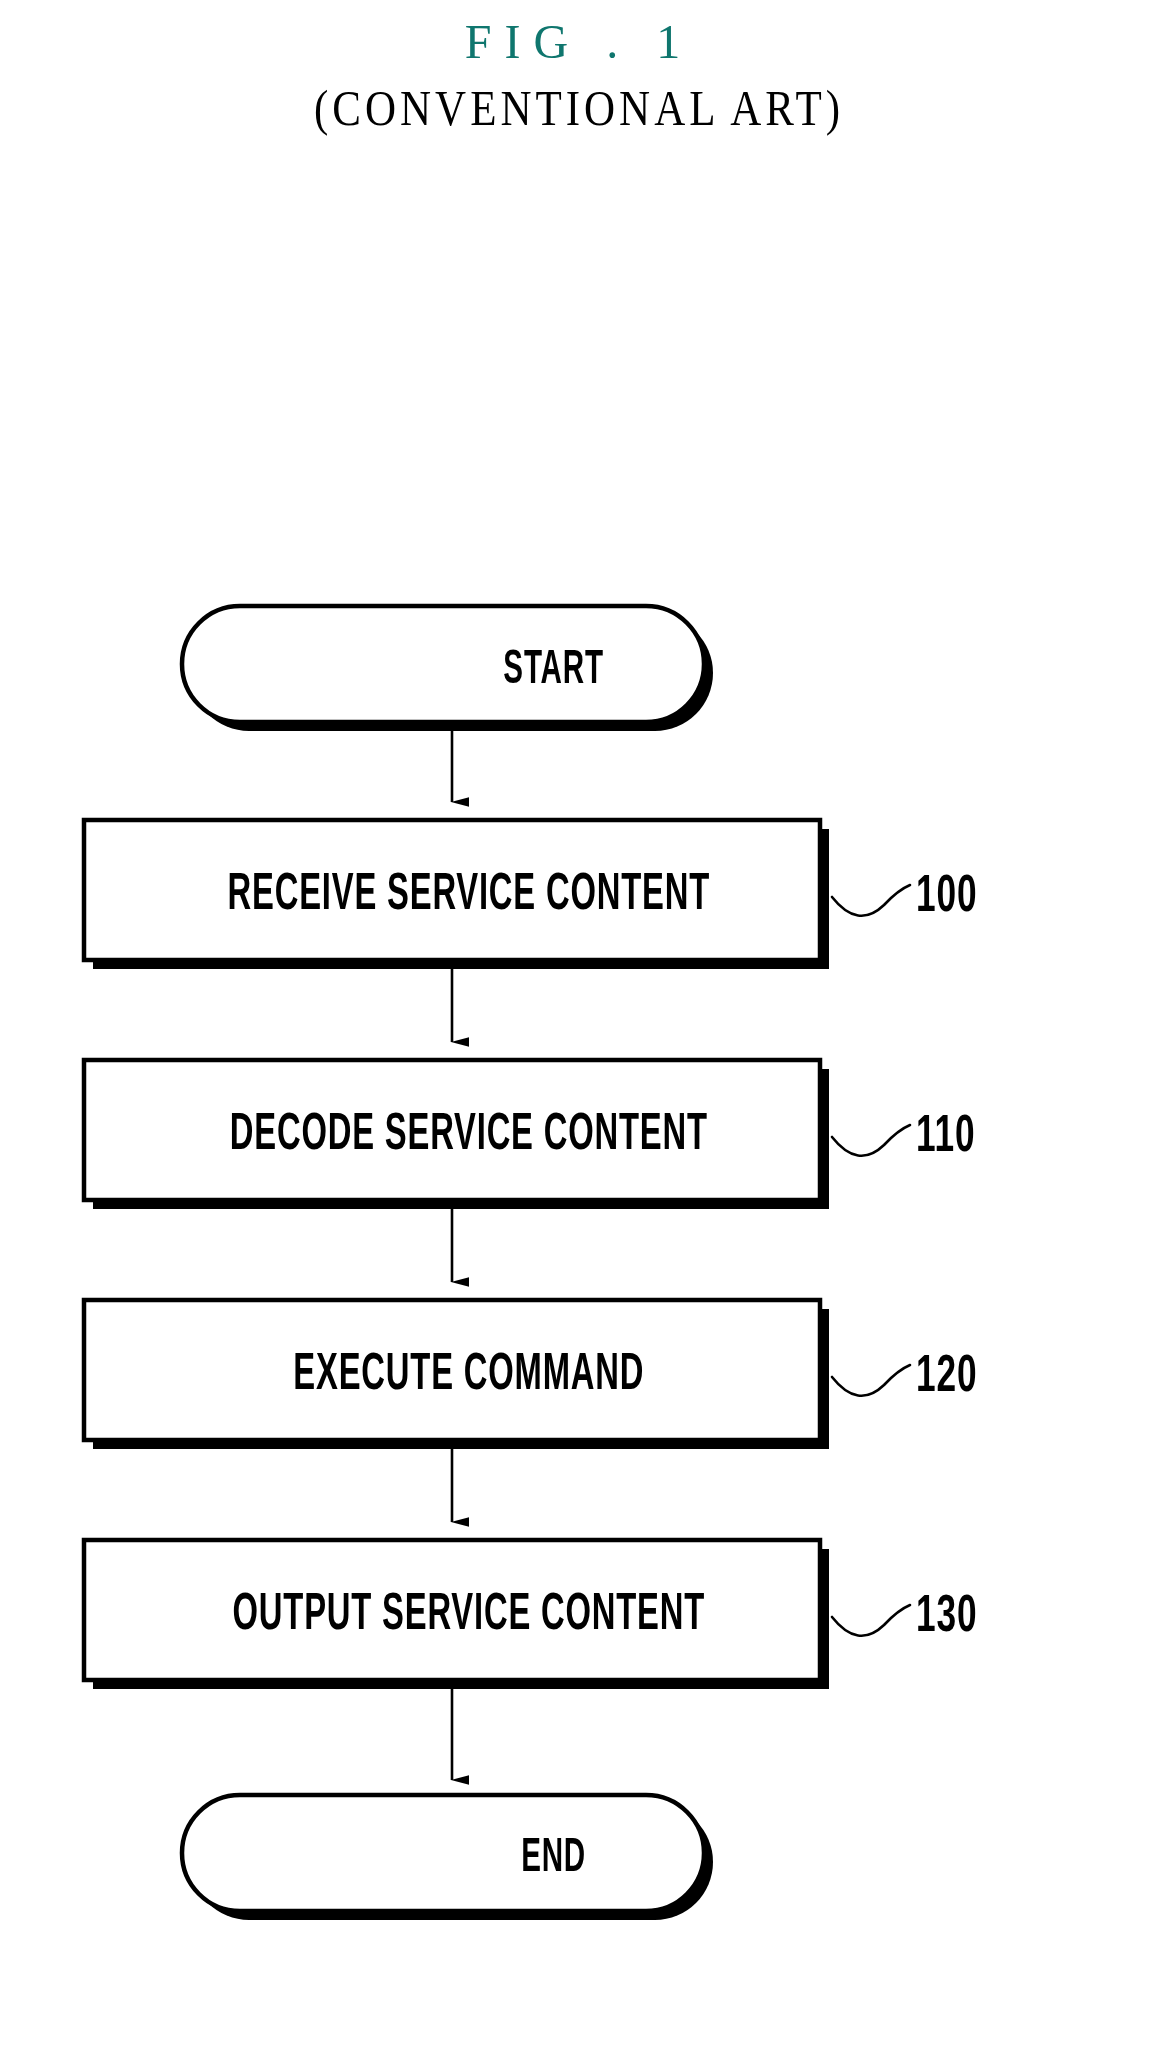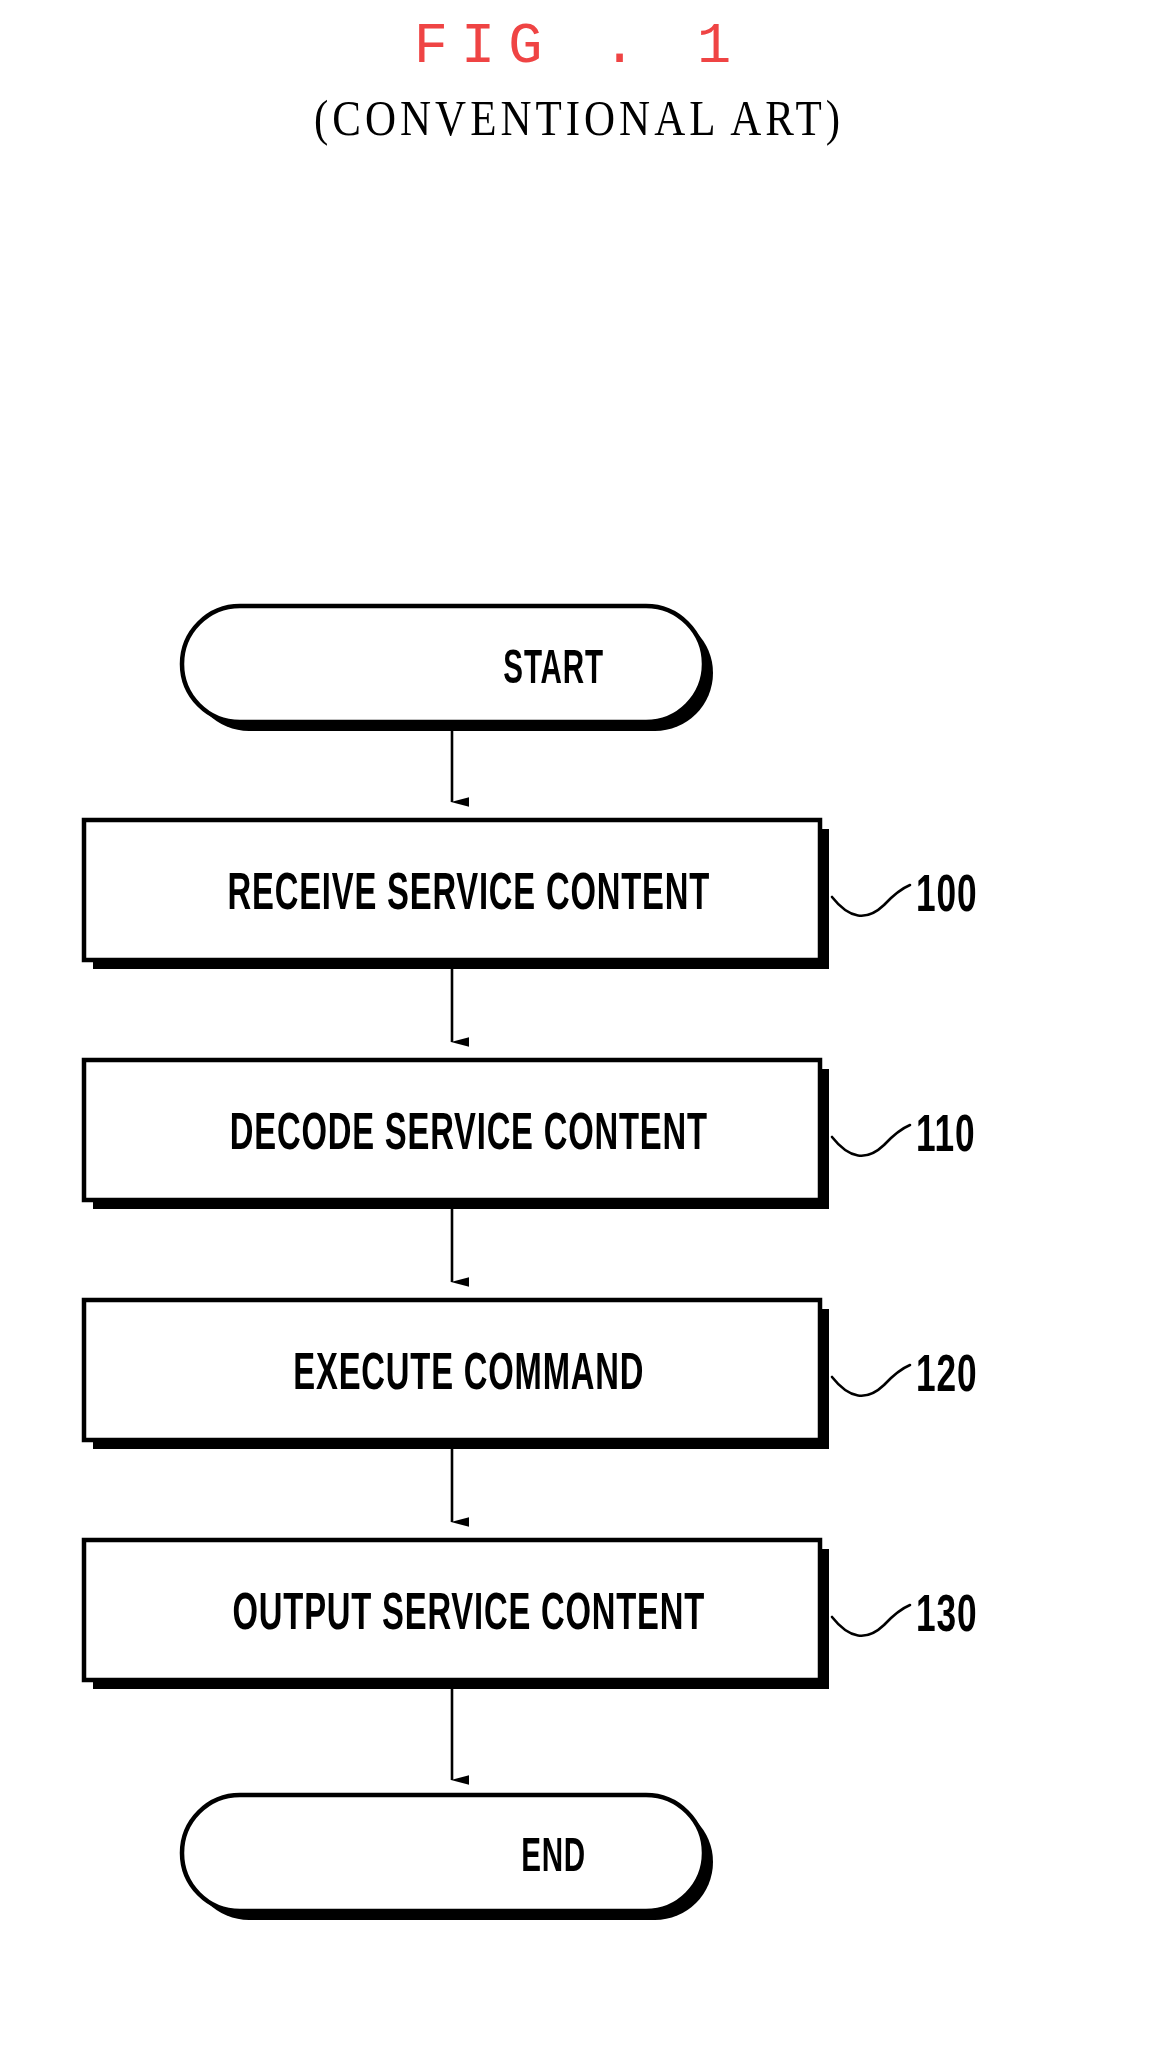--- a/index.html
+++ b/index.html
@@ -24,24 +24,24 @@
 
   
   .title-block {
     position: absolute;
     top: 14px;
     left: 0;
     width: 1158px;
     text-align: center;
   }
   .fig-title {
-    font-family: Liberation Mono, monospace;
-    font-size: 57px;
+    font-family: Liberation Serif, serif;
+    font-size: 48px;
     letter-spacing: 13px;
-    color: #ef4444;
+    color: #0f766e;
     line-height: 1.18;
     white-space: pre;
   }
   .fig-subtitle {
     font-family: "Liberation Serif", "DejaVu Serif", serif;
     font-size: 43px;
     letter-spacing: 4px;
     color: #000;
     line-height: 1.25;
     margin-top: 6px;

